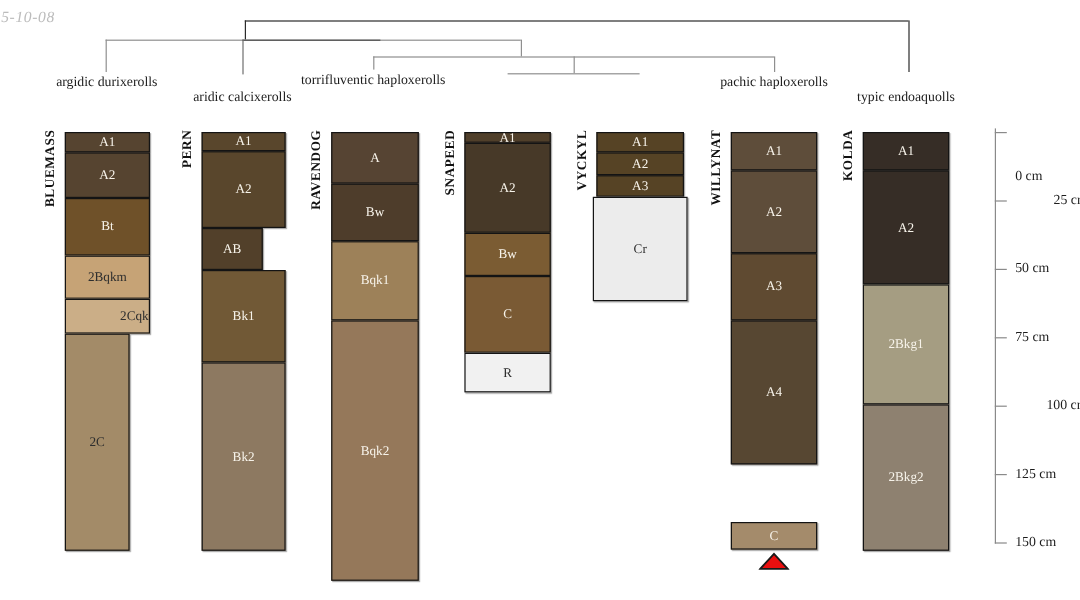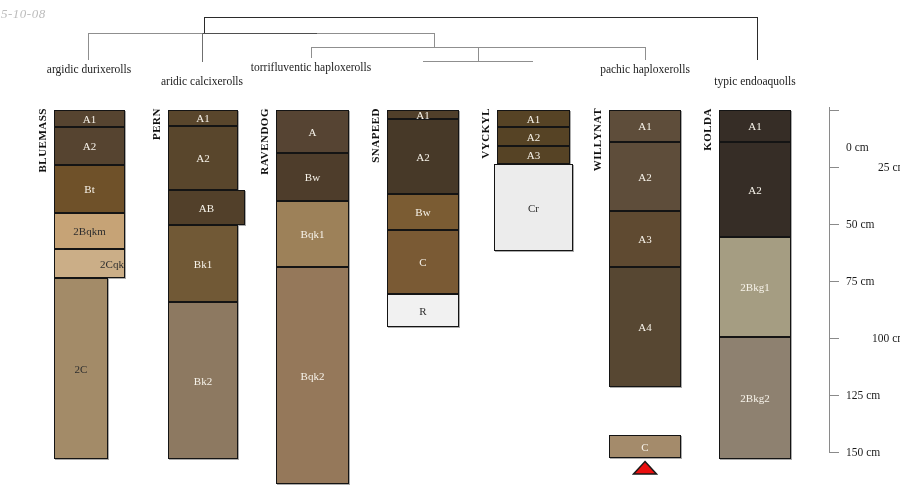--- a/index.html
+++ b/index.html
@@ -93,21 +93,21 @@
       </div>
     </div>
     <div class="series-name" style="left: 36px; top: 194px; width: 86px;">BLUEMASS</div>
     <div class="col-wrap">
       <div class="horizon" style="left: 168px; top: 110px; width: 70px; height: 16px; background: rgb(89, 70, 44); color: rgb(247, 243, 234);">
         <span>A1</span>
       </div>
       <div class="horizon" style="left: 168px; top: 126px; width: 70px; height: 64px; background: rgb(89, 70, 44); color: rgb(247, 243, 234);">
         <span>A2</span>
       </div>
-      <div class="horizon" style="left: 168px; top: 190px; width: 77px; height: 35px; background: rgb(82, 64, 42); color: rgb(247, 243, 234);">
+      <div class="horizon" style="left: 168px; top: 190px; width: 51px; height: 35px; background: rgb(82, 64, 42); color: rgb(247, 243, 234);">
         <span>AB</span>
       </div>
       <div class="horizon" style="left: 168px; top: 225px; width: 70px; height: 77px; background: rgb(113, 89, 54); color: rgb(247, 243, 234);">
         <span>Bk1</span>
       </div>
       <div class="horizon" style="left: 168px; top: 302px; width: 70px; height: 157px; background: rgb(141, 121, 97); color: rgb(247, 243, 234);">
         <span>Bk2</span>
       </div>
     </div>
     <div class="series-name" style="left: 150px; top: 194px; width: 86px;">PERN</div>

